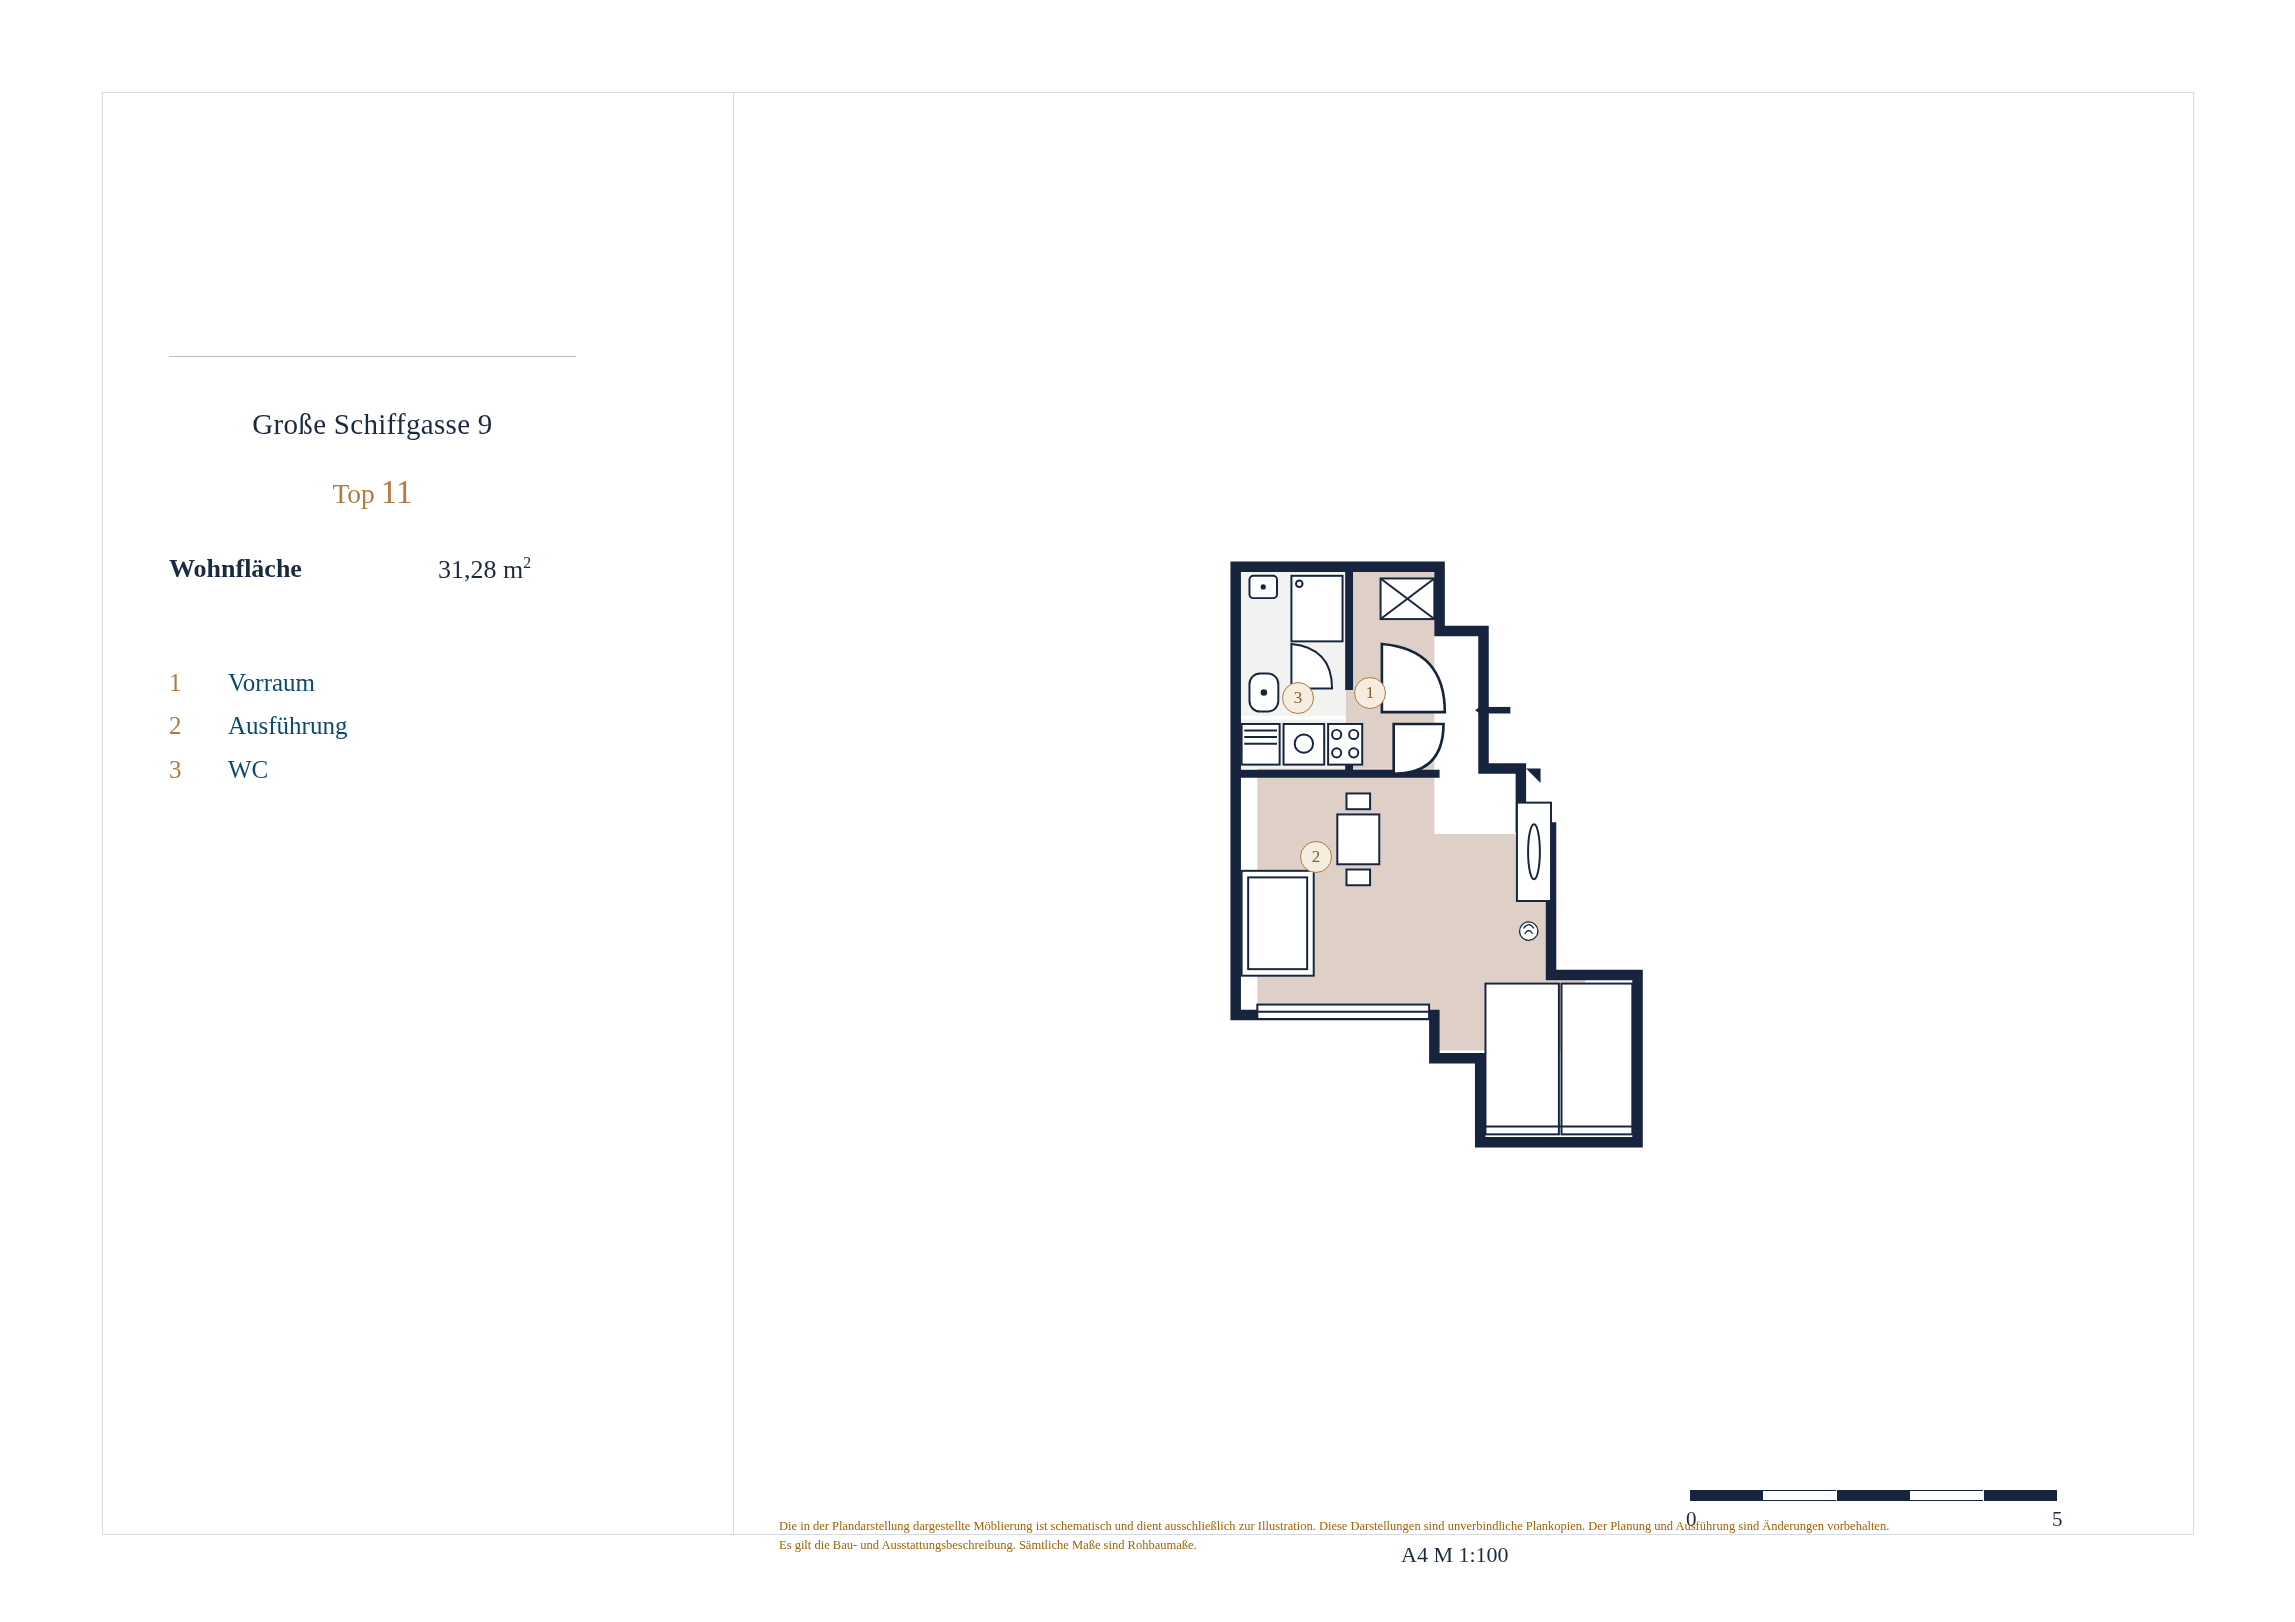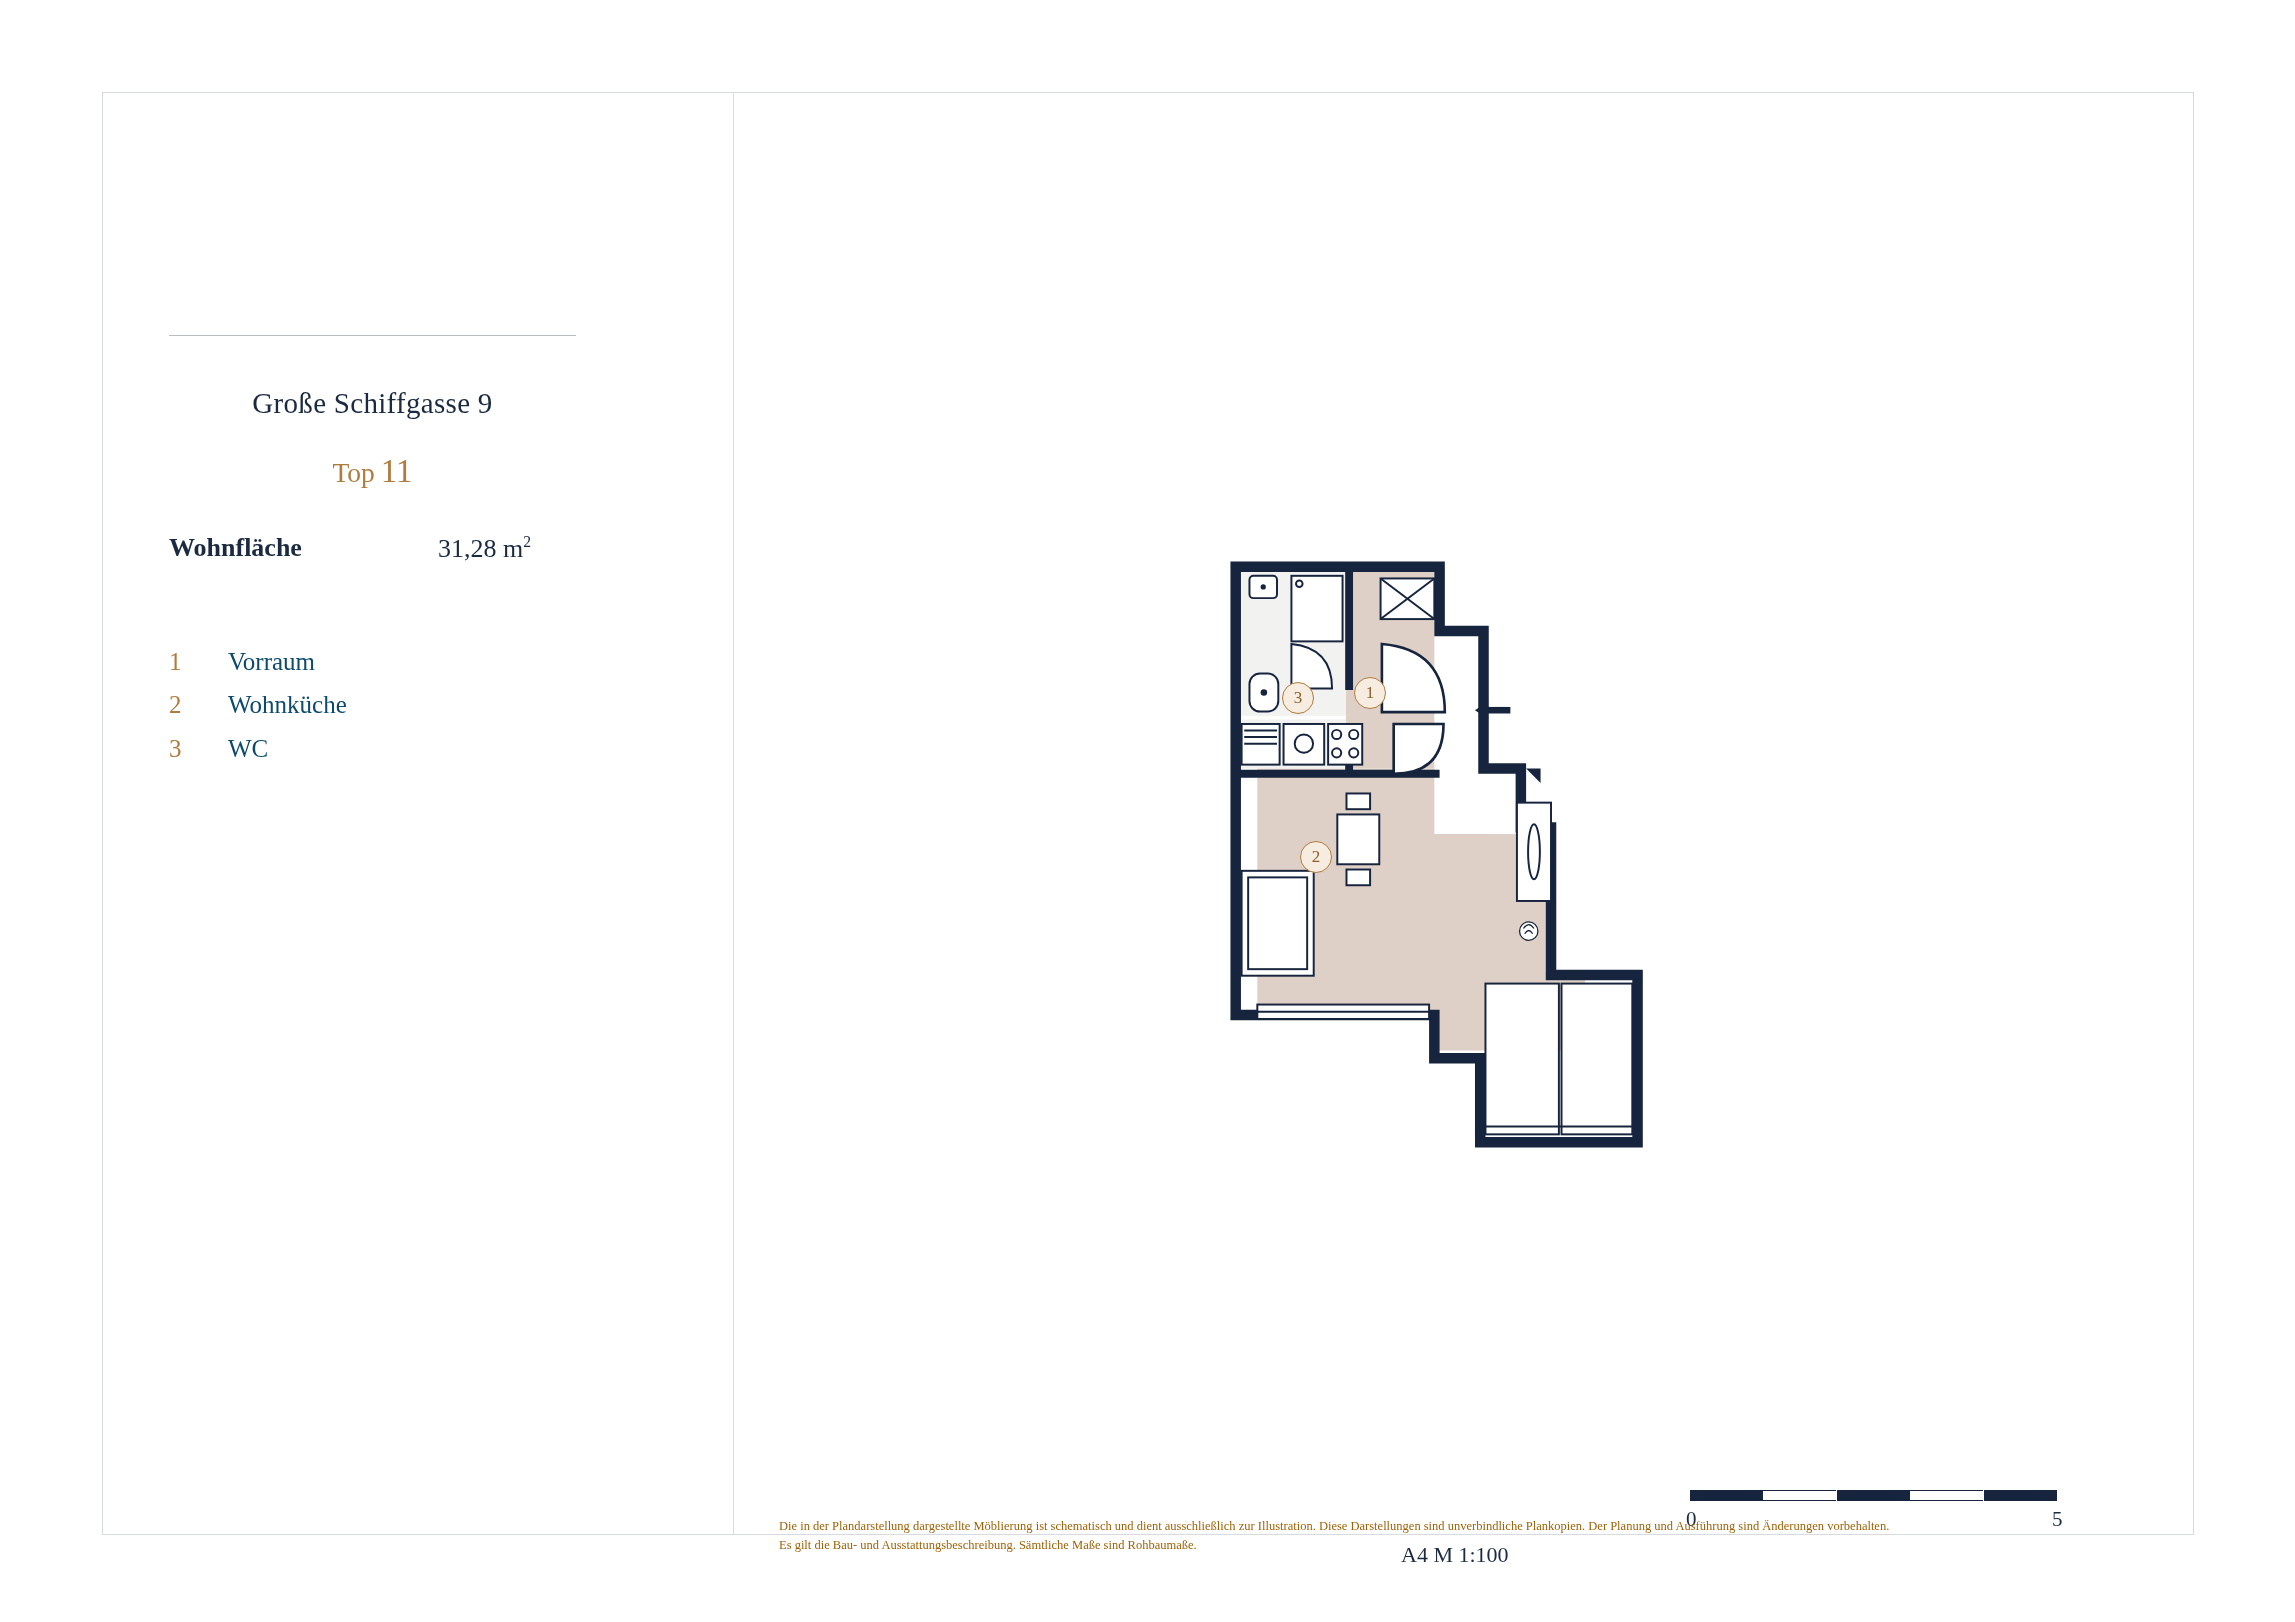--- a/index.html
+++ b/index.html
@@ -29,21 +29,21 @@
     left: 630px;
     top: 0;
     width: 1.3px;
     height: 100%;
     background: #d8dade;
   }
   
   .info-panel {
     position: absolute;
     left: 66px;
-    top: 242px;
+    top: 263px;
     width: 459px;
   }
   .rule {
     width: 407px;
     height: 1.3px;
     background: #b9bcc2;
     margin-bottom: 46px;
   }
   .addr-line {
     text-align: center;
@@ -182,21 +182,21 @@
       </div>
     </div>
 
     <div class="legend">
       <div class="legend-row">
         <div class="legend-num">1</div>
         <div class="legend-label">Vorraum</div>
       </div>
       <div class="legend-row">
         <div class="legend-num">2</div>
-        <div class="legend-label">Wohnküche</div>
+        <div class="legend-label">Ausführung</div>
       </div>
       <div class="legend-row">
         <div class="legend-num">3</div>
         <div class="legend-label">WC</div>
       </div>
     </div>
   </div>
 
   <div class="plan">
     <svg width="590" height="656" viewBox="0 0 900 1000" xmlns="http://www.w3.org/2000/svg">

